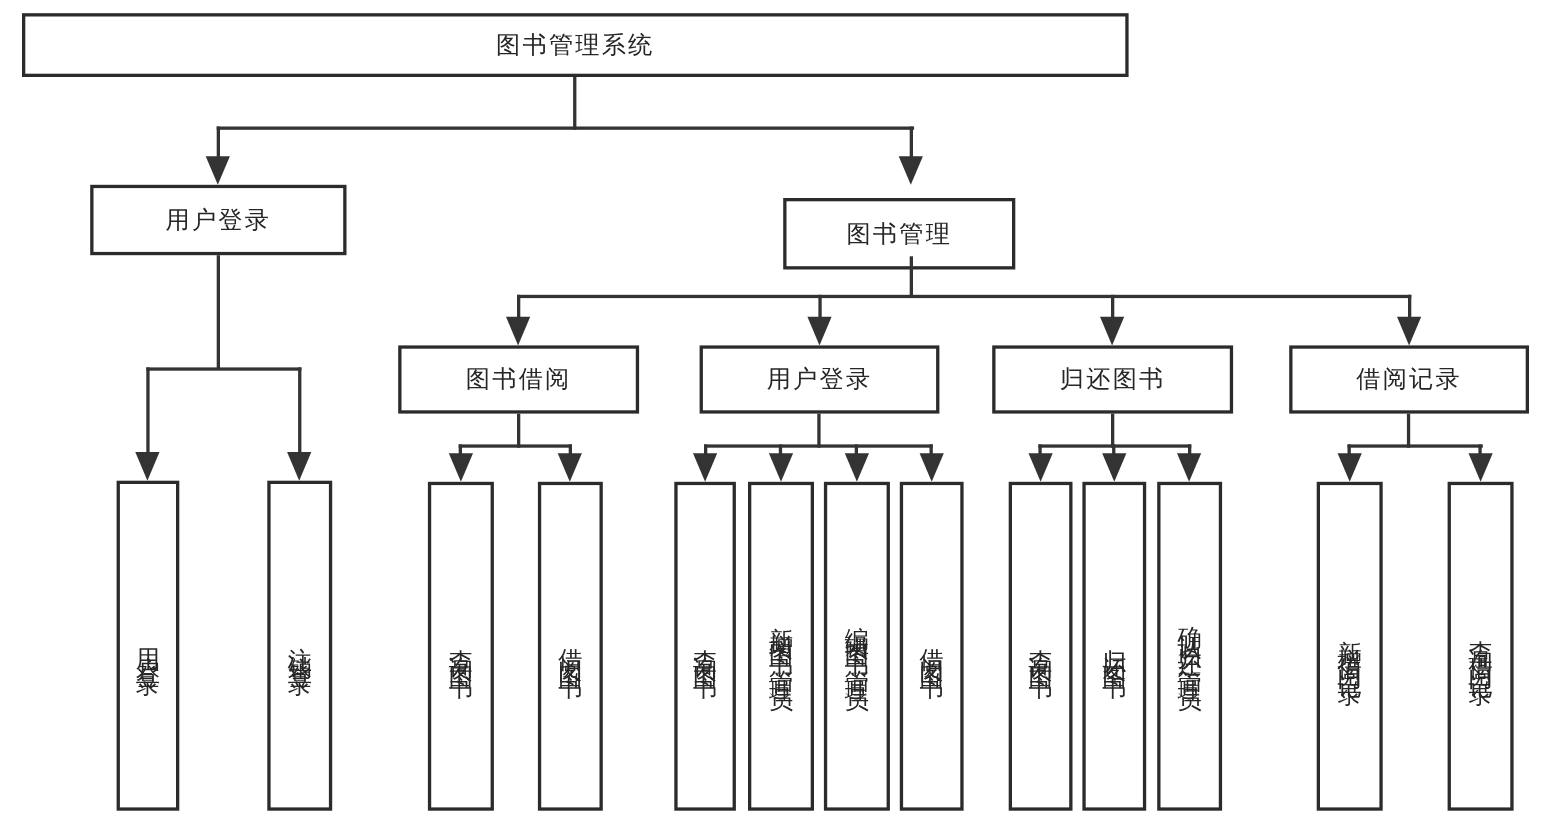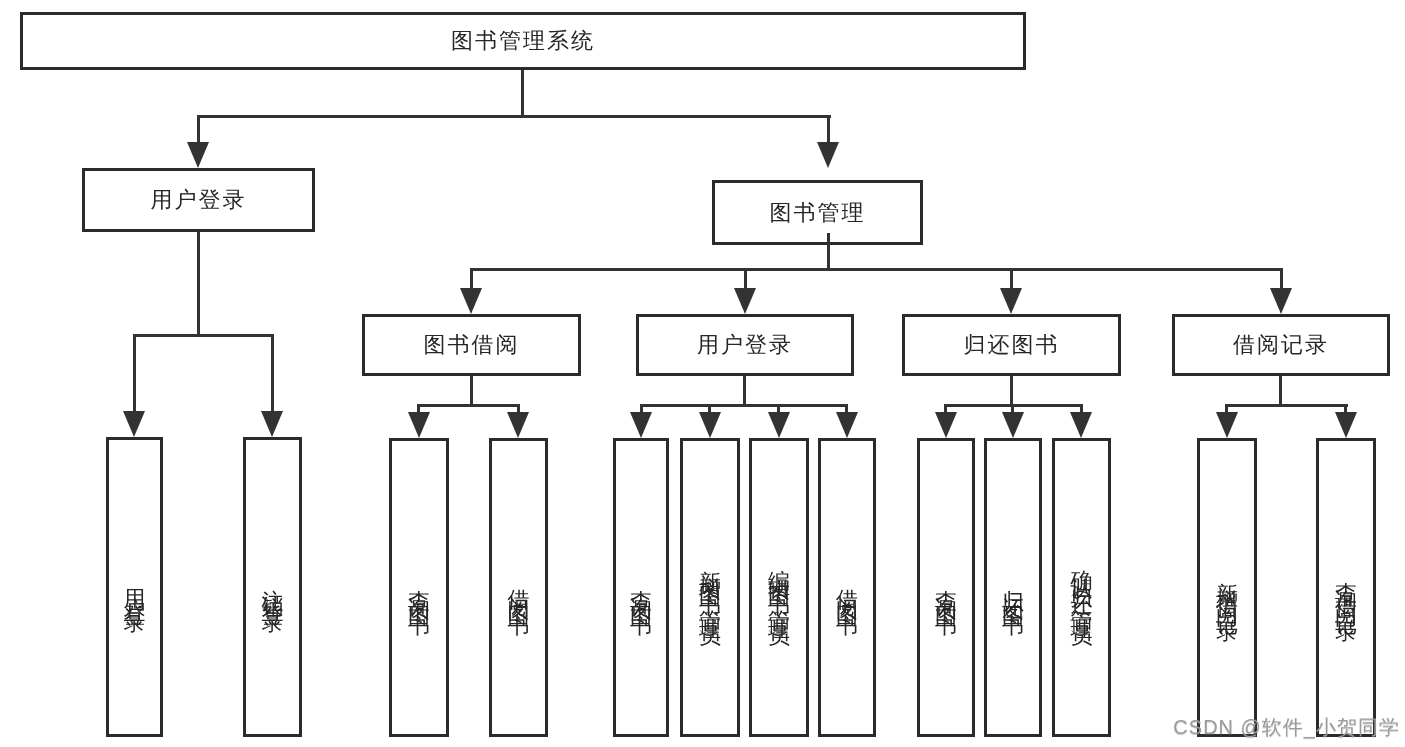--- a/index.html
+++ b/index.html
@@ -180,15 +180,14 @@
     <span class="vtext">确认归还（管理员）</span>
   </div>
 
   <div class="box leaf" style="left:1197px;top:438px;width:60px;height:299px">
     <span class="vtext">新增借阅记录</span>
   </div>
   <div class="box leaf" style="left:1316px;top:438px;width:60px;height:299px">
     <span class="vtext">查询借阅记录</span>
   </div>
 
-  <div id="watermark">CSDN @软件_小贺同学</div>
 
 </div>
 
 </body></html>

